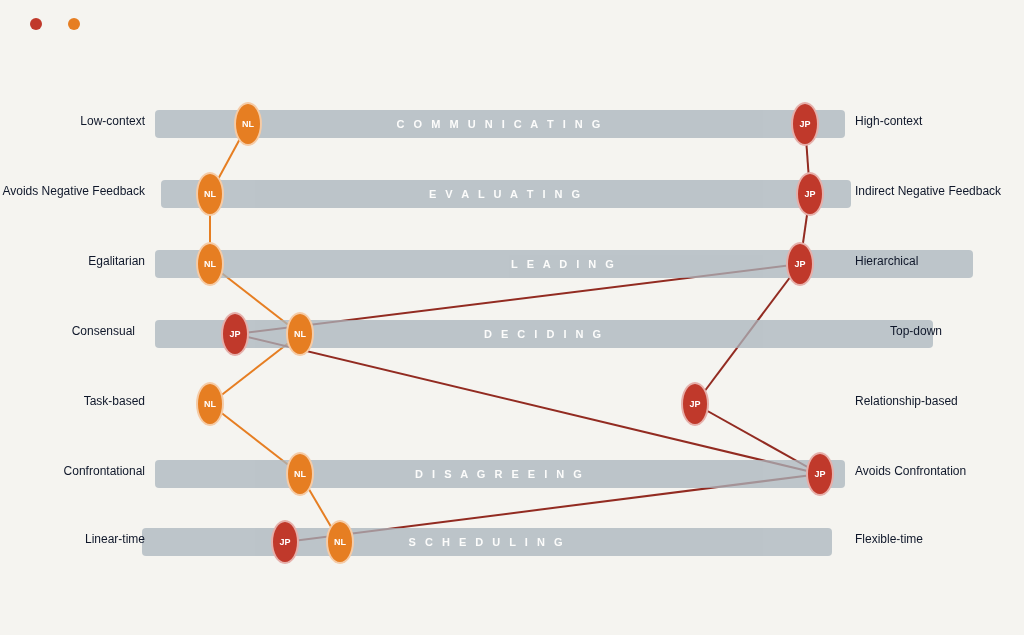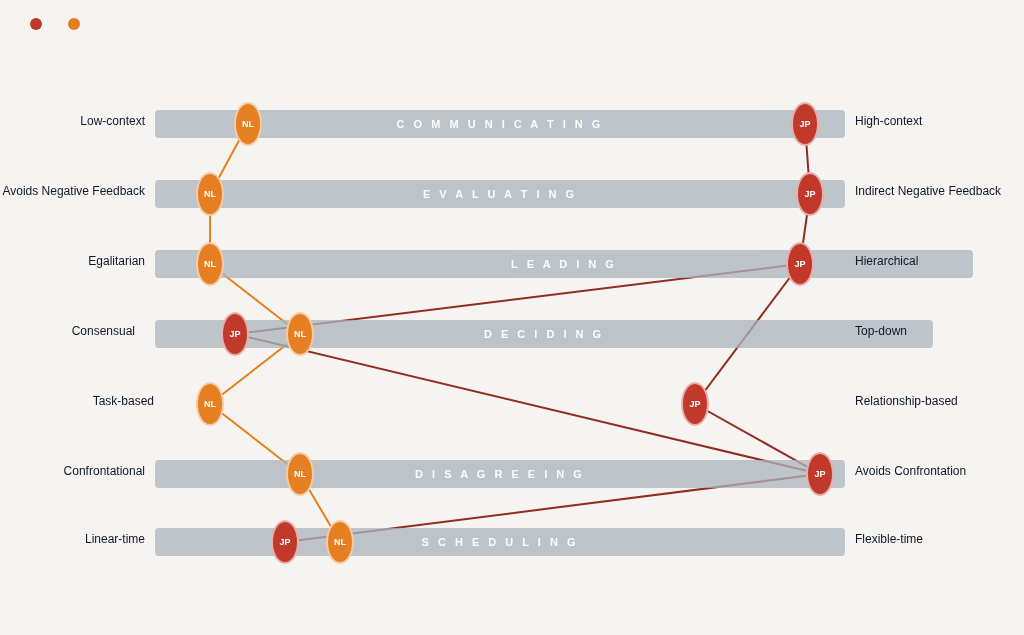--- a/index.html
+++ b/index.html
@@ -132,43 +132,43 @@
       <line x1="235" y1="274" x2="820" y2="414" stroke="#922b21" stroke-width="2"></line>
       <line x1="695" y1="344" x2="820" y2="414" stroke="#922b21" stroke-width="2"></line>
       <line x1="820" y1="414" x2="285" y2="482" stroke="#922b21" stroke-width="2"></line>
     </svg>
 
 <div class="bar" style="left: 155px; top: 50px; width: 690px;">
       <span class="bar-label">C O M M U N I C A T I N G</span>
     </div>
     <div class="axis-label left" style="left: 145px; top: 54px; transform: translateX(-100%);">Low-context</div>
     <div class="axis-label right" style="left: 855px; top: 54px;">High-context</div>
-    <div class="bar" style="left: 155px; top: 120px; width: 690px;">
+    <div class="bar" style="left: 161px; top: 120px; width: 690px;">
       <span class="bar-label">E V A L U A T I N G</span>
     </div>
     <div class="axis-label left" style="left: 145px; top: 124px; transform: translateX(-100%);">Avoids Negative Feedback</div>
     <div class="axis-label right" style="left: 855px; top: 124px;">Indirect Negative Feedback</div>
     <div class="bar" style="left: 155px; top: 190px; width: 818px;">
       <span class="bar-label">L E A D I N G</span>
     </div>
     <div class="axis-label left" style="left: 145px; top: 194px; transform: translateX(-100%);">Egalitarian</div>
     <div class="axis-label right" style="left: 855px; top: 194px;">Hierarchical</div>
     <div class="bar" style="left: 155px; top: 260px; width: 778px;">
       <span class="bar-label">D E C I D I N G</span>
     </div>
     <div class="axis-label left" style="left: 135px; top: 264px; transform: translateX(-100%);">Consensual</div>
-    <div class="axis-label right" style="left: 855px; top: 264px;">Top-down</div>
-    <div class="axis-label left" style="left: 145px; top: 334px; transform: translateX(-100%); margin-left: 9px;">Task-based</div>
+    <div class="axis-label right" style="left: 890px; top: 264px;">Top-down</div>
+    <div class="axis-label left" style="left: 145px; top: 334px; transform: translateX(-100%);">Task-based</div>
     <div class="axis-label right" style="left: 855px; top: 334px;">Relationship-based</div>
     <div class="bar" style="left: 155px; top: 400px; width: 690px;">
       <span class="bar-label">D I S A G R E E I N G</span>
     </div>
     <div class="axis-label left" style="left: 145px; top: 404px; transform: translateX(-100%);">Confrontational</div>
     <div class="axis-label right" style="left: 855px; top: 404px;">Avoids Confrontation</div>
-    <div class="bar" style="left: 155px; top: 468px; width: 690px;">
+    <div class="bar" style="left: 142px; top: 468px; width: 690px;">
       <span class="bar-label">S C H E D U L I N G</span>
     </div>
     <div class="axis-label left" style="left: 145px; top: 472px; transform: translateX(-100%);">Linear-time</div>
     <div class="axis-label right" style="left: 855px; top: 472px;">Flexible-time</div>
     <div class="data-point nl" style="left: 248px; top: 64px;">NL</div>
     <div class="data-point japan" style="left: 805px; top: 64px;">JP</div>
     <div class="data-point nl" style="left: 210px; top: 134px;">NL</div>
     <div class="data-point japan" style="left: 810px; top: 134px;">JP</div>
     <div class="data-point nl" style="left: 210px; top: 204px;">NL</div>
     <div class="data-point japan" style="left: 800px; top: 204px;">JP</div>

